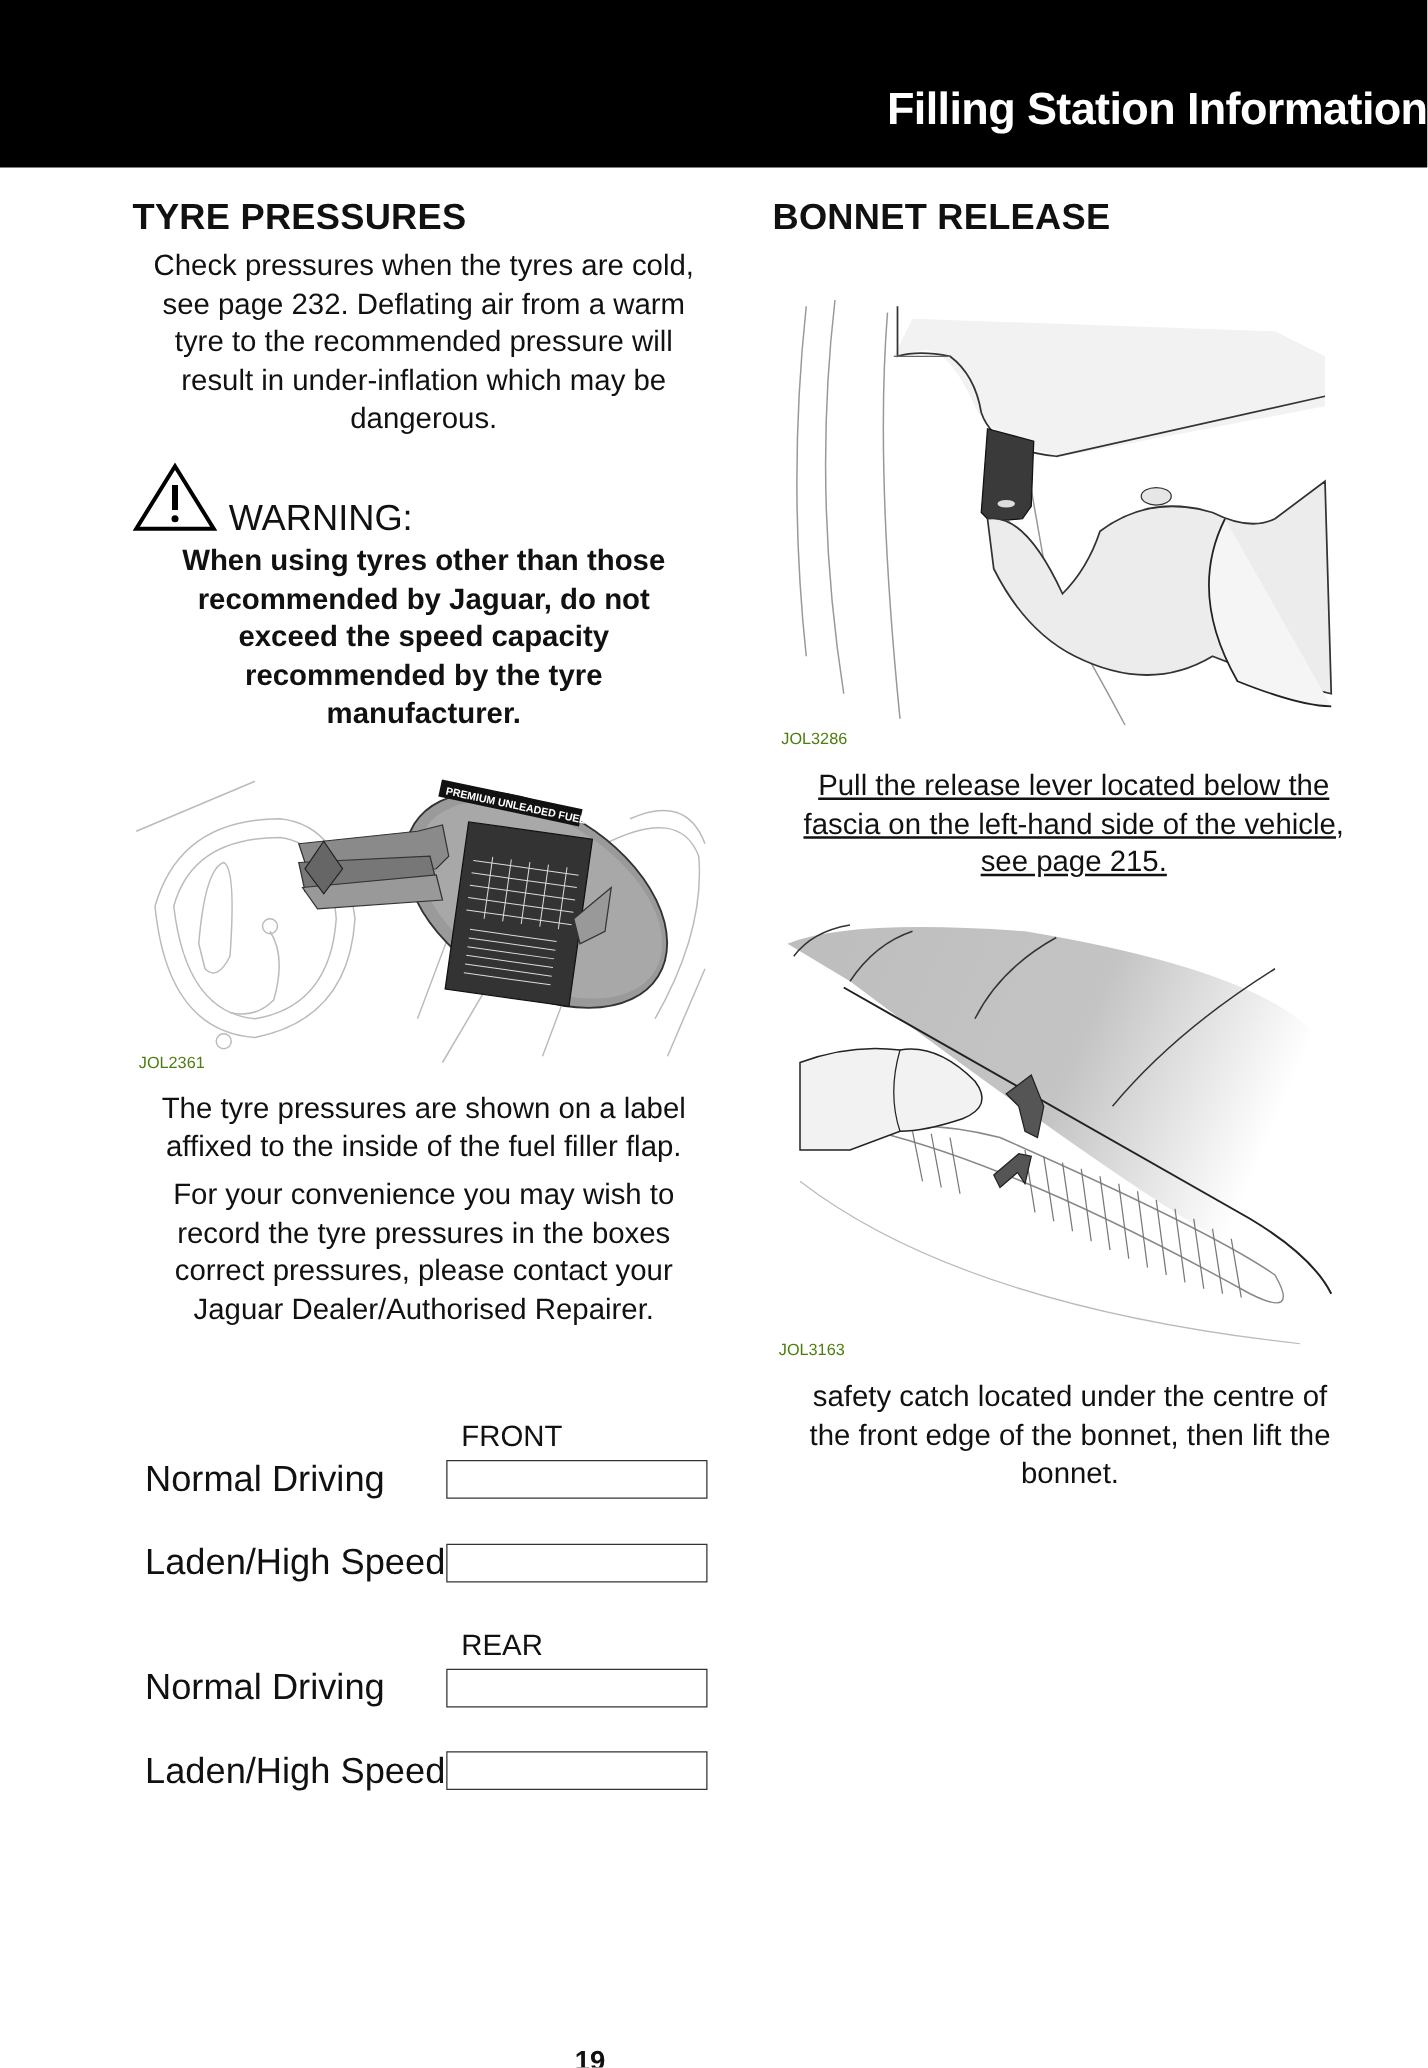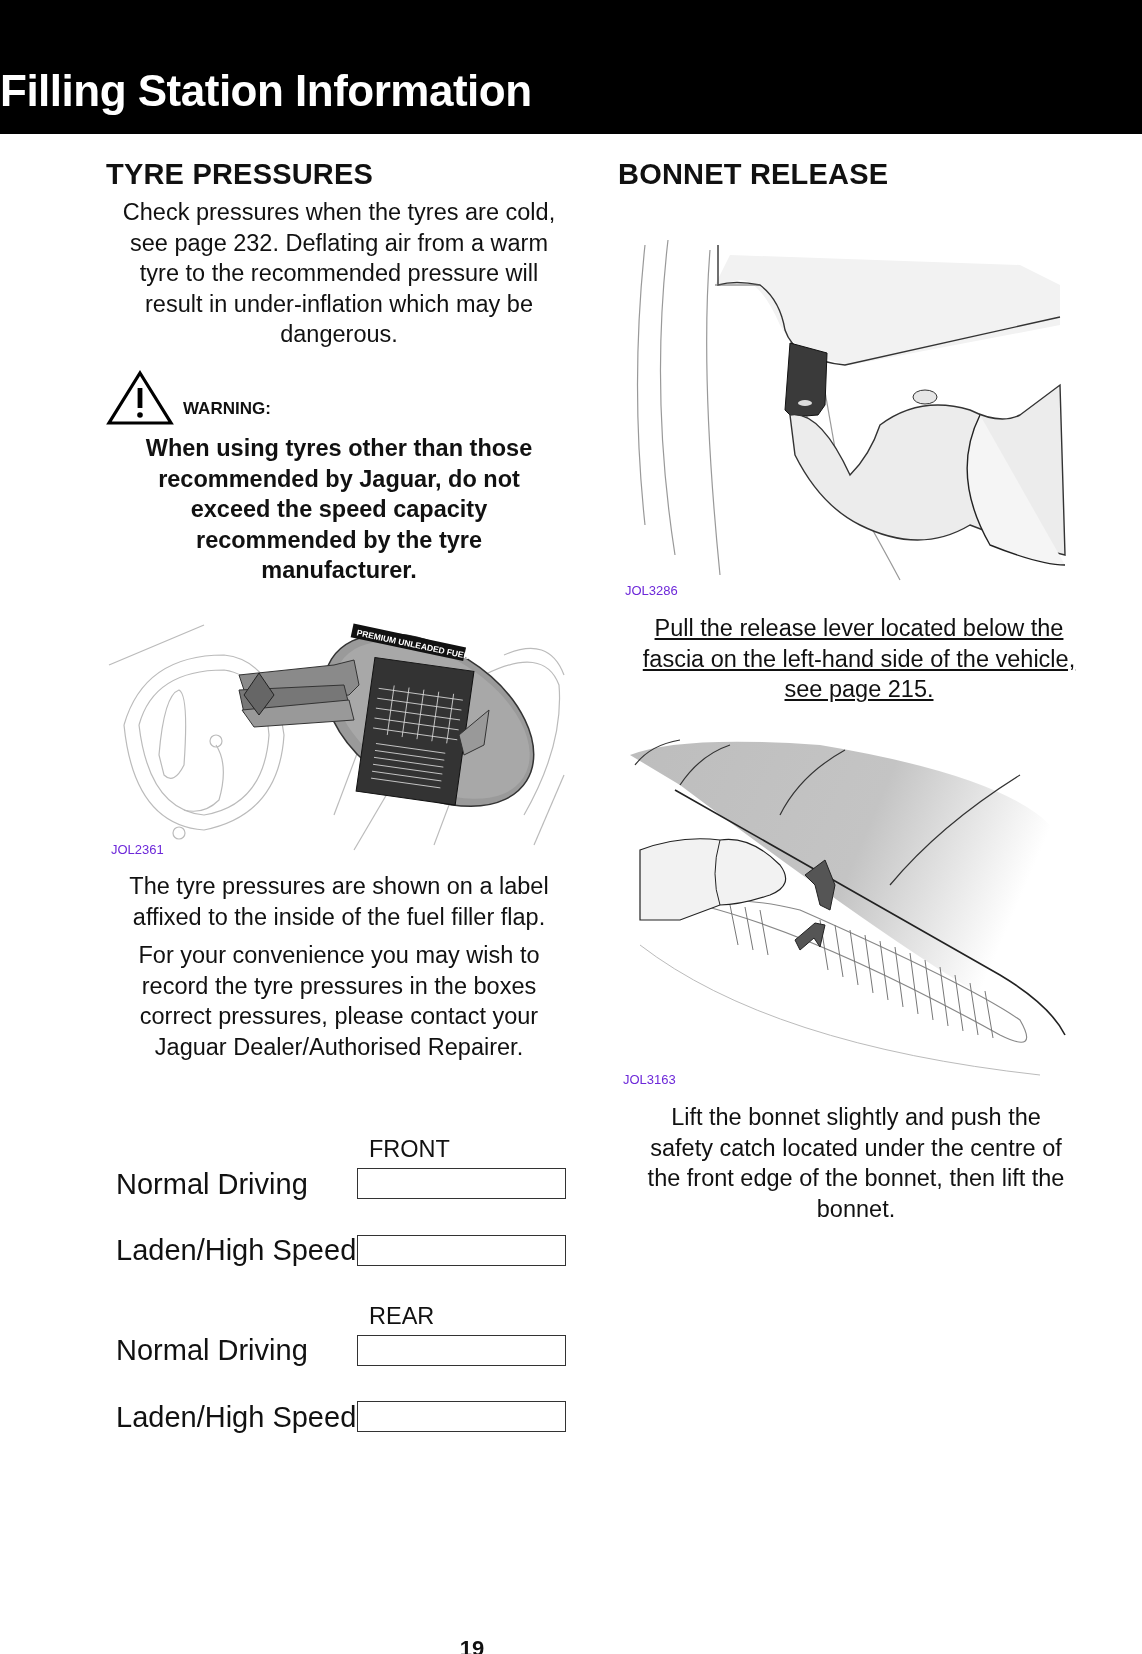--- a/index.html
+++ b/index.html
@@ -1,25 +1,25 @@
 <!DOCTYPE html>
 <html><head>
 <meta charset="utf-8">
 <style>
   html, body { margin: 0; padding: 0; background: #ffffff; }
   body { width: 1142px; height: 1654px; position: relative; overflow: hidden;
          font-family: "Liberation Sans", "DejaVu Sans", sans-serif; color: #111; }
   .header { position: absolute; left: 0; top: 0; width: 1142px; height: 134px; background: #000; }
-  .header-title { position: absolute; left: 0; right: 0; top: 66px; text-align: left;
-                  color: #fff; font-weight: bold; font-size: 44px; letter-spacing: -0.5px; }
+  .header-title { position: absolute; left: 0; right: 0; top: 66px; text-align: right;
+                  color: #fff; font-weight: bold; font-size: 36px; letter-spacing: -0.5px; }
   .abs { position: absolute; }
   h2 { margin: 2px; font-size: 29px; font-weight: bold; letter-spacing: 0.2px; }
   .p { font-size: 23.5px; line-height: 30.6px; margin: 0; text-align: center; }
   .warn-body { font-weight: bold; }
-  .fig-id { font-size: 13px; color: #6d28d9; }
+  .fig-id { font-size: 13px; color: #4d7c0f; }
   .row-label { font-size: 29px; }
   .box { border: 1.5px solid #333; width: 209px; height: 31px; background: #fff; box-sizing: border-box; }
   .group-label { font-size: 23.5px; }
   .page-num { font-size: 22px; font-weight: bold; }
   svg { display: block; }
 </style>
 </head>
 <body>
 
 <div class="header">
@@ -36,21 +36,21 @@
   <div class="p">dangerous.</div>
 </div>
 
 <div class="abs" style="left:106px; top:370px;">
   <svg width="68" height="56" viewBox="0 0 68 56">
     <polygon points="34,3 65,53 3,53" fill="none" stroke="#000" stroke-width="3.2" stroke-linejoin="miter"></polygon>
     <rect x="31.6" y="18" width="4.8" height="20" fill="#000"></rect>
     <circle cx="34" cy="45" r="2.8" fill="#000"></circle>
   </svg>
 </div>
-<div class="abs" style="left:183px; top:399px; font-size:17px; font-weight:bold;">WARNING:</div>
+<div class="abs" style="left:183px; top:399px; font-size:29px; font-weight:normal;">WARNING:</div>
 <div class="abs warn-body" style="left:104px; top:433px; width:470px;">
   <div class="p">When using tyres other than those</div>
   <div class="p">recommended by Jaguar, do not</div>
   <div class="p">exceed the speed capacity</div>
   <div class="p">recommended by the tyre</div>
   <div class="p">manufacturer.</div>
 </div>
 
 <div class="abs" style="left:104px; top:615px; width:470px; height:240px;">
   <svg width="470" height="240" viewBox="0 0 470 240">
@@ -208,19 +208,18 @@
 
     <path d="M185 140 L205 125 L215 150 L210 175 L200 170 L195 150 Z" fill="#555" stroke="#222"></path>
 
     <path d="M20 115 Q60 100 100 105 Q130 100 160 130 Q175 150 150 160 Q120 170 100 170 L60 185 L20 185 Z" fill="#f2f2f2" stroke="#222" stroke-width="1.2"></path>
     <path d="M100 105 Q90 140 100 170" fill="none" stroke="#222"></path>
   </svg>
 </div>
 <div class="abs fig-id" style="left:623px; top:1072px;">JOL3163</div>
 
 <div class="abs" style="left:616px; top:1102px; width:480px;">
-  <div class="p">Lift the bonnet slightly and push the</div>
   <div class="p">safety catch located under the centre of</div>
   <div class="p">the front edge of the bonnet, then lift the</div>
   <div class="p">bonnet.</div>
 </div>
 
 <div class="abs page-num" style="left:0; width:944px; text-align:center; top:1636px;">19</div>
 
 </body></html>

